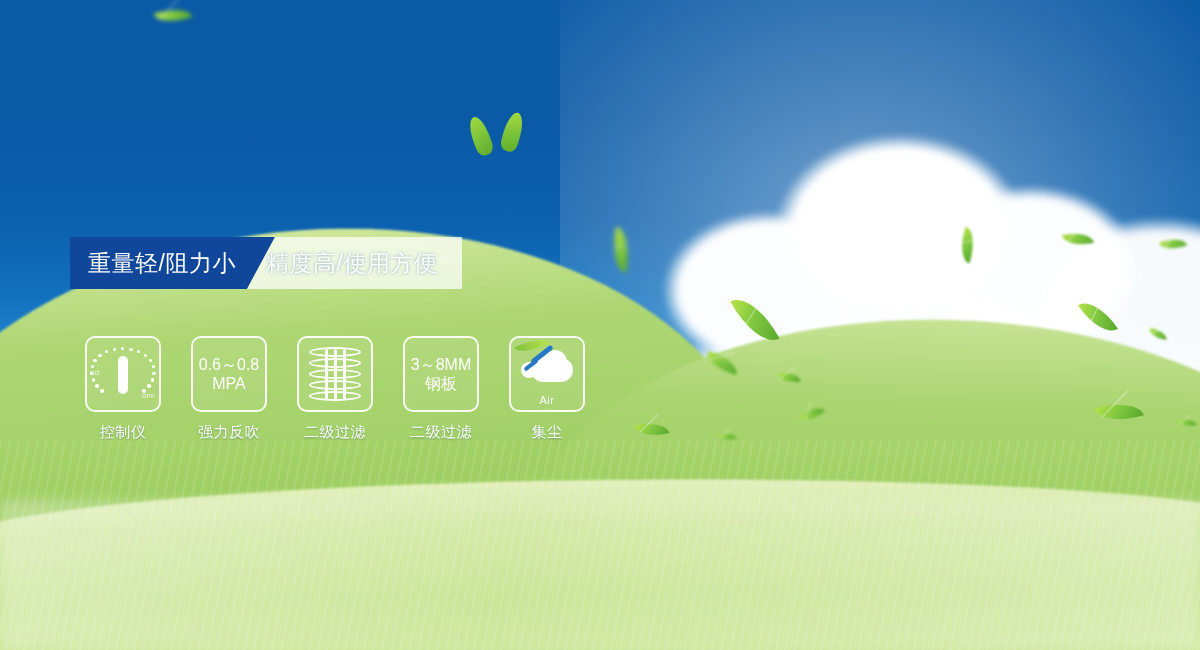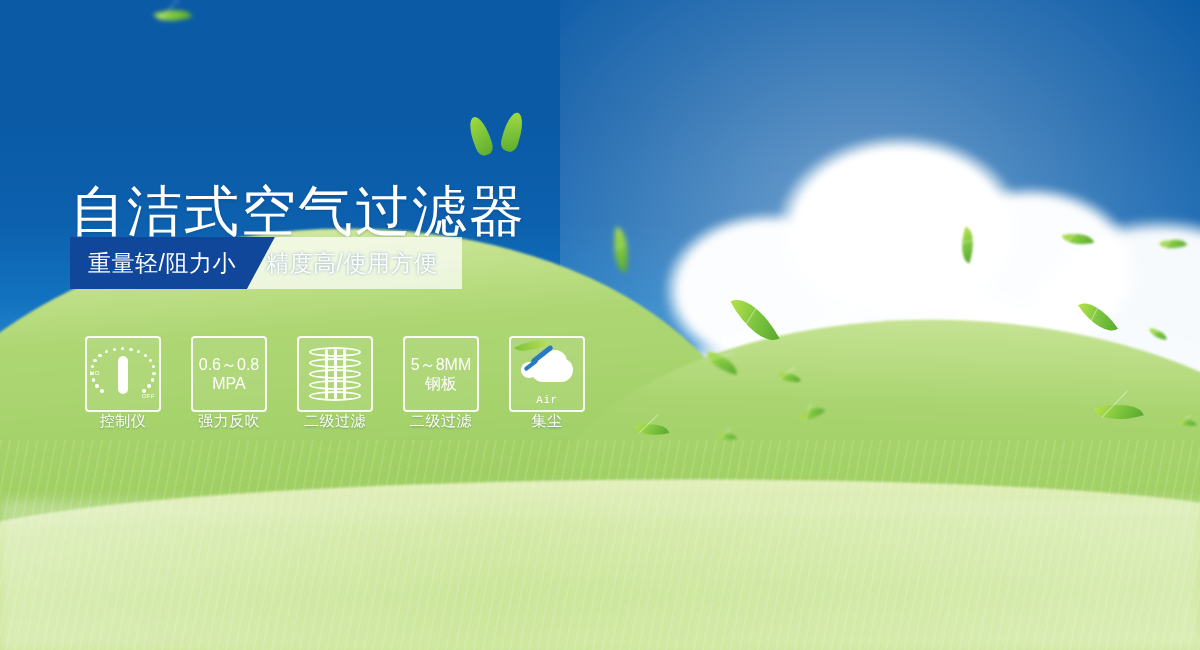--- a/index.html
+++ b/index.html
@@ -163,27 +163,27 @@
     color:#fff;font-size:23px;letter-spacing:.5px;white-space:nowrap;
   }
   .subbar .txt.a{left:18px;}
   .subbar .txt.b{left:196px;text-shadow:0 0 3px rgba(40,90,150,.5);}
 
   
   .features{position:absolute;left:70px;top:336px;display:flex;gap:0;}
   .feat{width:106px;display:flex;flex-direction:column;align-items:center;}
   .feat .box{
     width:76px;height:76px;border:2px solid rgba(255,255,255,.92);
-    border-radius:4px;
+    border-radius:10px;
     background:rgba(255,255,255,.07);
     display:flex;align-items:center;justify-content:center;
     position:relative;
   }
   .feat .cap{
-    color:#fff;font-size:15px;letter-spacing:.5px;white-space:nowrap;
+    margin-top:11px;color:#fff;font-size:15px;letter-spacing:.5px;white-space:nowrap;
     text-shadow:0 1px 2px rgba(0,40,90,.3);
   }
   .boxtext{
     color:#fff;font-size:16px;line-height:19px;text-align:center;white-space:pre-line;
   }
 
   
   .gauge{position:relative;width:64px;height:58px;}
   .gauge .dot{position:absolute;width:3.4px;height:3.4px;border-radius:50%;background:#fff;}
   .gauge .bar{
@@ -198,21 +198,21 @@
   .stack{position:relative;width:52px;height:54px;}
   .stack .ring{
     position:absolute;left:0;width:52px;height:10px;border-radius:50%;
     border:2px solid #fff;
   }
   .stack .post{
     position:absolute;top:2px;width:2.5px;height:50px;background:#fff;border-radius:2px;
   }
 
   
-  .aircloud{position:relative;width:60px;height:56px;font-family:Liberation Mono, monospace;}
+  .aircloud{position:relative;width:60px;height:56px;}
   .aircloud .c1{position:absolute;left:14px;top:12px;width:42px;height:24px;background:#fff;border-radius:14px;}
   .aircloud .c2{position:absolute;left:26px;top:4px;width:24px;height:24px;background:#fff;border-radius:50%;}
   .aircloud .c3{position:absolute;left:16px;top:10px;width:18px;height:18px;background:#fff;border-radius:50%;}
   .aircloud .c4{position:absolute;left:4px;top:16px;width:16px;height:16px;background:#fff;border-radius:50%;}
   .aircloud .slash{
     position:absolute;left:12px;top:6px;width:26px;height:5px;background:#2a79c4;
     transform:rotate(-38deg);border-radius:3px;
   }
   .aircloud .slash2{
     position:absolute;left:6px;top:17px;width:16px;height:4px;background:#2a79c4;
@@ -258,21 +258,20 @@
   <div class="leaf" style="left:1088px;top:296px;width:20px;height:42px;transform:rotate(-34deg);"></div>
   <div class="leaf" style="left:1149px;top:329px;width:18px;height:10px;transform:rotate(6deg);filter:blur(1px);"></div>
   <div class="leaf" style="left:1096px;top:402px;width:46px;height:20px;transform:rotate(-16deg);"></div>
   <div class="leaf" style="left:1178px;top:418px;width:18px;height:9px;transform:rotate(-10deg);filter:blur(1.2px);"></div>
   <div class="leaf" style="left:718px;top:432px;width:18px;height:9px;transform:rotate(-14deg);filter:blur(1.4px);"></div>
 
   <div class="sprout">
     <div class="lf l"></div>
     <div class="lf r"></div>
   </div>
-  <h1 class="title">自洁式空气过滤器</h1>
 
   <div class="subbar">
     <div class="left"></div>
     <div class="right"></div>
     <div class="txt a">重量轻/阻力小</div>
     <div class="txt b">精度高/使用方便</div>
   </div>
 
   <div class="features">
 
@@ -325,21 +324,21 @@
           <div class="post" style="left:16px;"></div>
           <div class="post" style="left:25px;"></div>
           <div class="post" style="left:34px;"></div>
         </div>
       </div>
       <div class="cap">二级过滤</div>
     </div>
 
     <div class="feat">
       <div class="box">
-        <div class="boxtext">5～8MM
+        <div class="boxtext">3～8MM
 钢板</div>
       </div>
       <div class="cap">二级过滤</div>
     </div>
 
     <div class="feat">
       <div class="box">
         <div class="aircloud">
           <div class="gleaf"></div>
           <div class="c1"></div>

